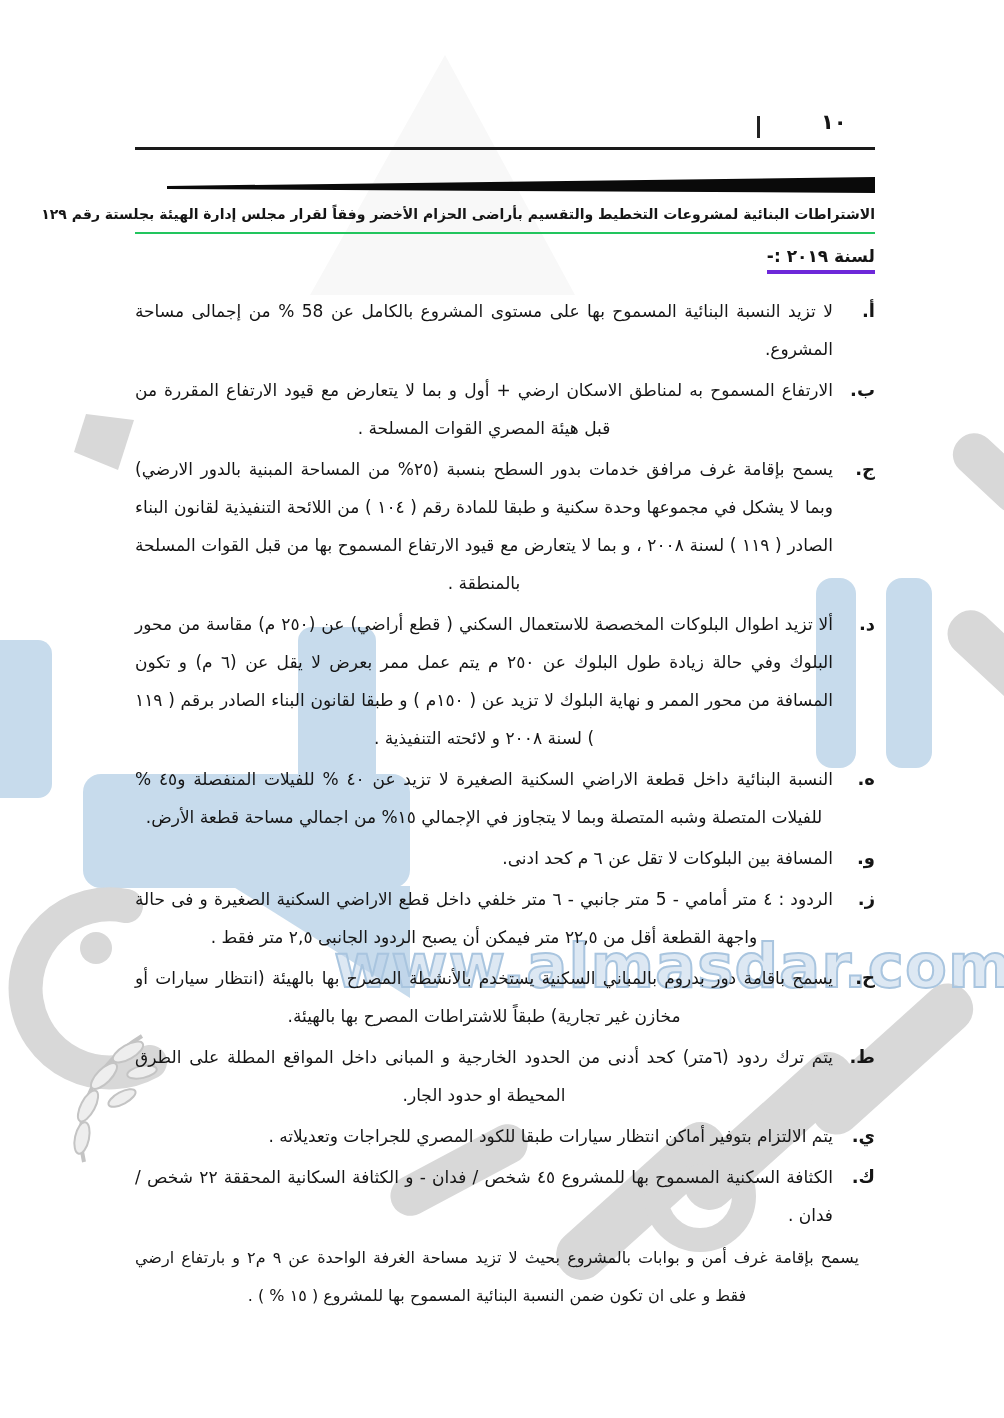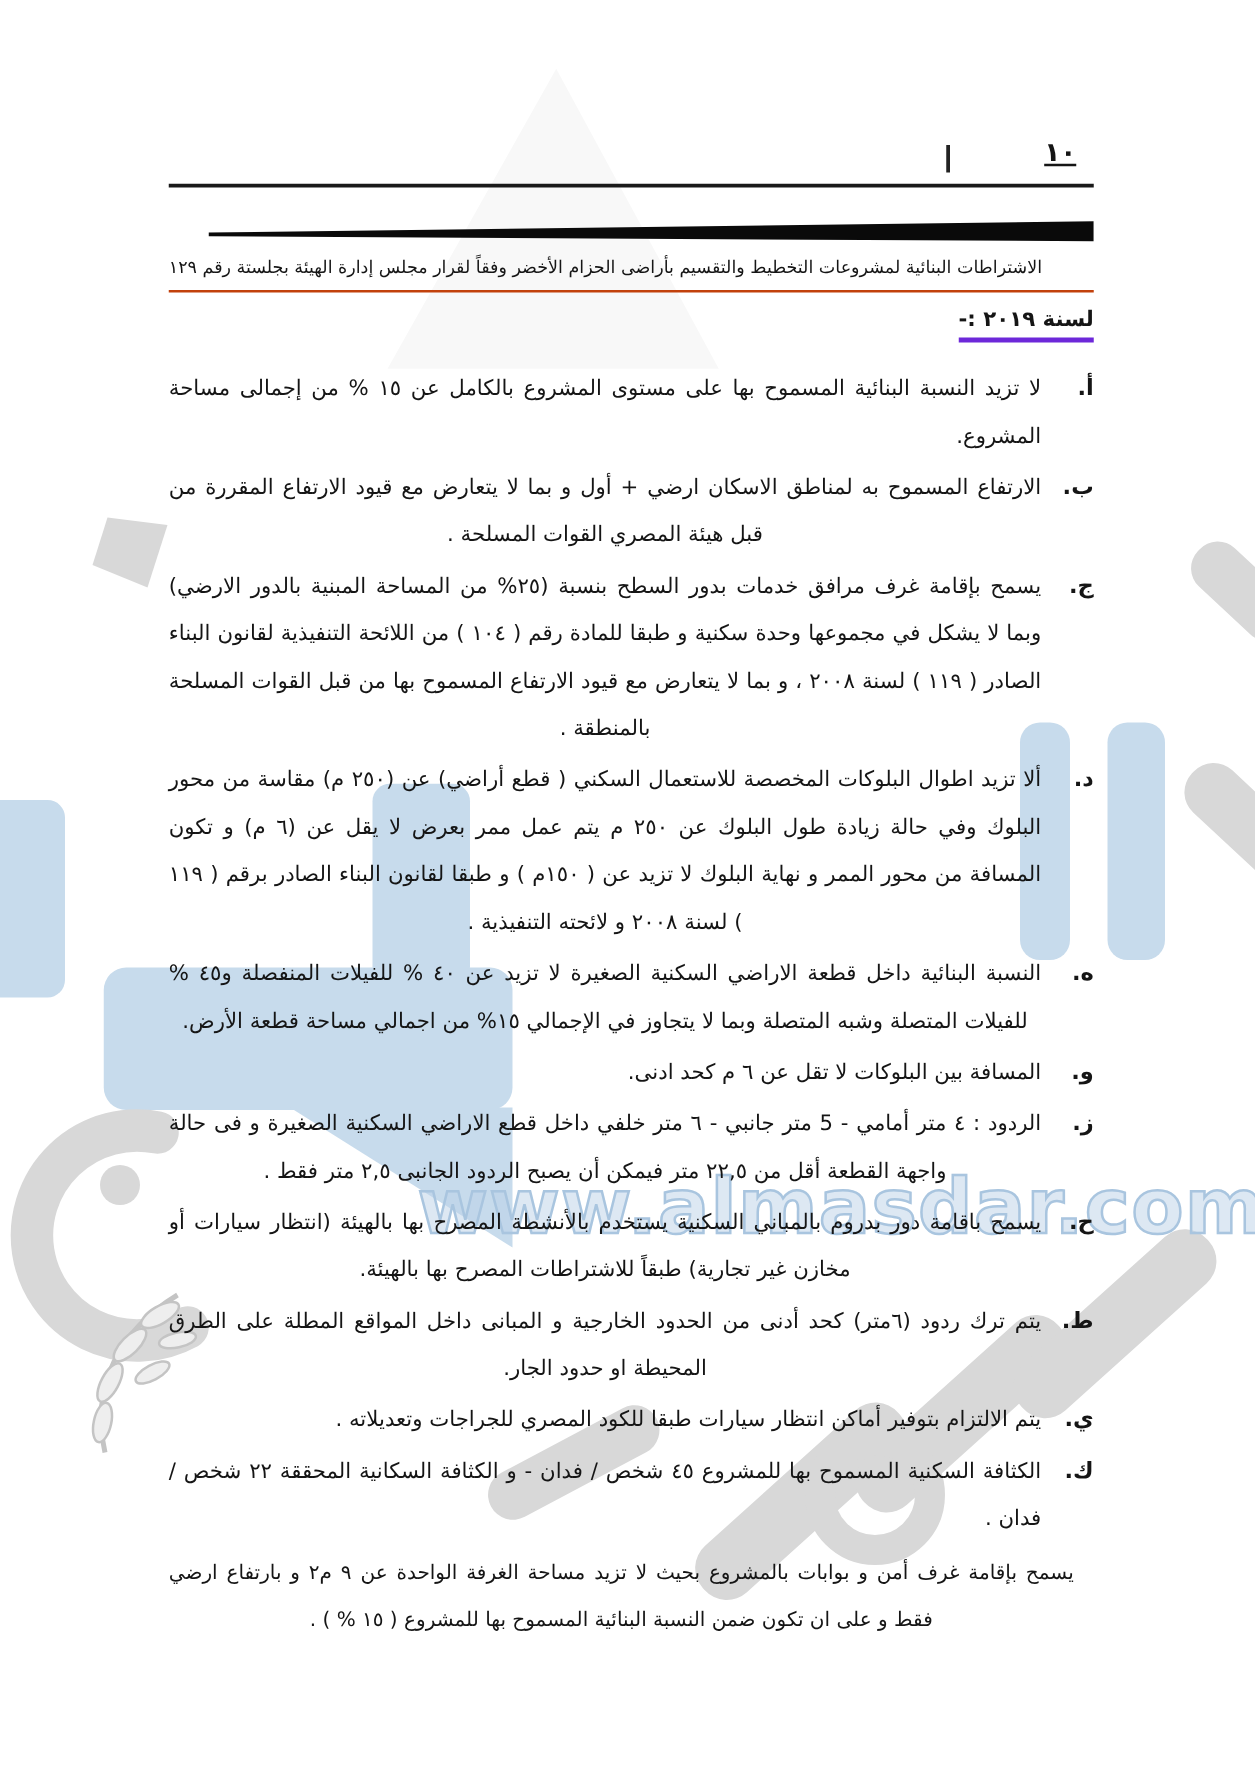--- a/index.html
+++ b/index.html
@@ -22,31 +22,31 @@
     -webkit-text-stroke:2px #a9c5df;
   }
   
   .page{position:relative;z-index:1;padding:0 129px 0 135px;}
   .page-header{
     display:flex;direction:rtl;align-items:flex-end;
     padding-top:104px;gap:44px;
   }
   .page-number{
     font-size:21px;font-weight:bold;line-height:36px;
-    margin-right:14px;min-width:40px;text-align:right;text-decoration:underline;
+    margin-right:14px;min-width:40px;text-align:left;
   }
   .gazette-title{font-size:23px;font-weight:bold;line-height:36px;white-space:nowrap;}
   .header-rule{border-bottom:3px solid #1a1a1a;margin-top:7px;}
   .scan-bar{margin-top:26px;height:18px;position:relative;}
   .scan-bar svg{display:block;}
   .doc-title-1{
     direction:rtl;text-align:left;white-space:nowrap;
-    font-size:14px;font-weight:normal;
+    font-size:14px;font-weight:bold;
     margin-top:8px;padding:4px 0 10px 0;
-    border-bottom:2px solid #c2410c;
+    border-bottom:2px solid #22c55e;
   }
   .doc-title-2{direction:rtl;text-align:right;margin:12px 0 18px 0;}
   .doc-title-2 span{
     display:inline-block;font-size:17px;font-weight:bold;
     border-bottom:4px solid #6d28d9;padding-bottom:4px;
   }
   .items{direction:rtl;}
   .item{display:flex;margin-bottom:3px;}
   .item-marker{
     flex:0 0 42px;font-weight:bold;font-size:18px;line-height:38px;
@@ -126,21 +126,21 @@
   </div>
 
   <div class="doc-title-1">الاشتراطات البنائية لمشروعات التخطيط والتقسيم بأراضى الحزام الأخضر وفقاً لقرار مجلس إدارة الهيئة بجلستة رقم ١٢٩</div>
   <div class="doc-title-2">
     <span>لسنة ٢٠١٩ :-</span>
   </div>
 
   <div class="items">
   <div class="item">
     <div class="item-marker">أ.</div>
-    <div class="item-text">لا تزيد النسبة البنائية المسموح بها على مستوى المشروع بالكامل عن ١٥ % من إجمالى مساحة المشروع.</div>
+    <div class="item-text">لا تزيد النسبة البنائية المسموح بها على مستوى المشروع بالكامل عن 58 % من إجمالى مساحة المشروع.</div>
   </div>
 
   <div class="item">
     <div class="item-marker">ب.</div>
     <div class="item-text center-last">الارتفاع المسموح به لمناطق الاسكان ارضي + أول و بما لا يتعارض مع قيود الارتفاع المقررة من قبل هيئة المصري القوات المسلحة .</div>
   </div>
 
   <div class="item">
     <div class="item-marker">ج.</div>
     <div class="item-text center-last">يسمح بإقامة غرف مرافق خدمات بدور السطح بنسبة (٢٥% من المساحة المبنية بالدور الارضي) وبما لا يشكل في مجموعها وحدة سكنية و طبقا للمادة رقم ( ١٠٤ ) من اللائحة التنفيذية لقانون البناء الصادر ( ١١٩ ) لسنة ٢٠٠٨ ، و بما لا يتعارض مع قيود الارتفاع المسموح بها من قبل القوات المسلحة بالمنطقة .</div>

